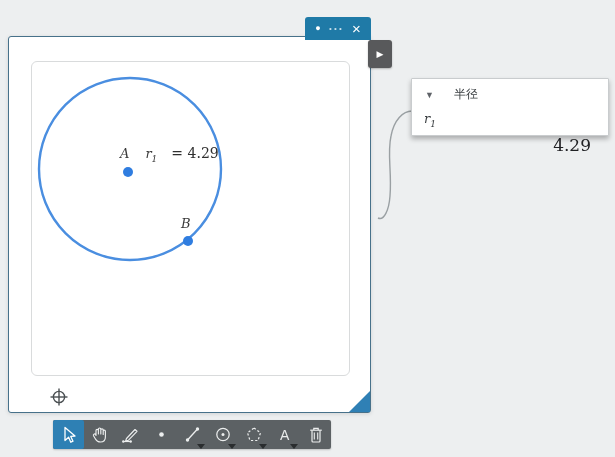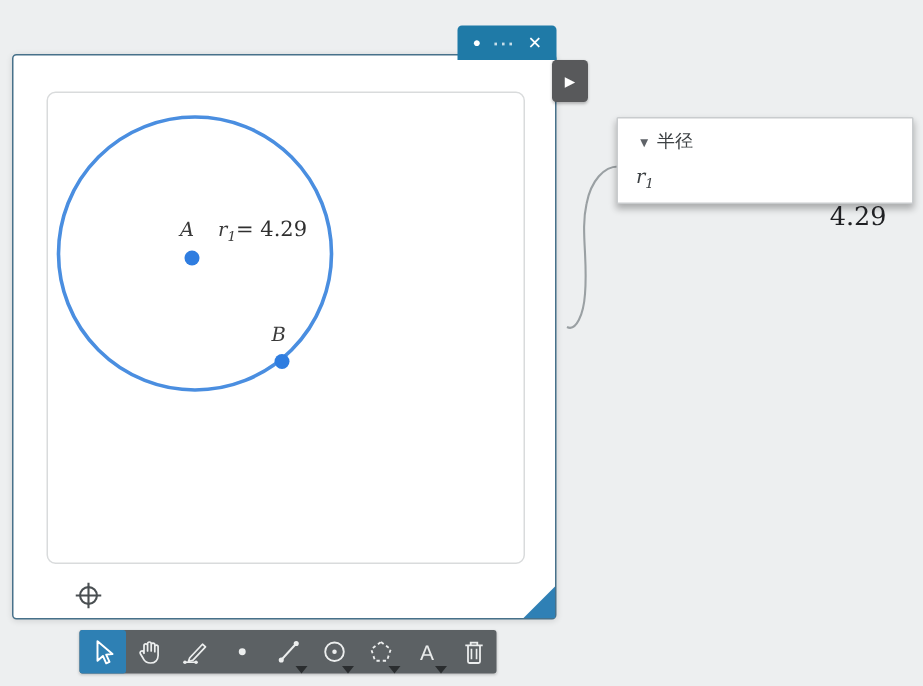--- a/index.html
+++ b/index.html
@@ -66,21 +66,21 @@
   }
   .radius-caption {
     position: absolute; left: 88px; top: 84px;
     display: flex; align-items: baseline;
     font-family: "DejaVu Serif", "Liberation Serif", serif;
     font-size: 13px; color: #3a3a3a; line-height: 1;
   }
   .radius-caption .v-a { font-style: italic; }
   .radius-caption .v-r { font-style: italic; margin-left: 16px; }
   .radius-caption .v-r sub { font-size: 9px; }
-  .radius-caption .v-eq { font-size: 14px; color: #2f2f2f; }
+  .radius-caption .v-eq { margin-left: 14px; font-size: 14px; color: #2f2f2f; }
 
   
   .crosshair-btn {
     left: 39px; top: 349px; width: 22px; height: 22px;
     cursor: pointer;
   }
 
   
   .resize-handle {
     right: 0; bottom: 0; width: 0; height: 0;
@@ -96,21 +96,21 @@
     border: 1px solid #c9ccce;
     border-radius: 1px;
     box-shadow: 0 3px 5px rgba(0,0,0,0.28);
     z-index: 3;
   }
   .measure-header {
     position: absolute; left: 13px; top: 7px;
     display: flex; align-items: center;
   }
   .measure-header .collapse { font-size: 9px; color: #5f6368; cursor: pointer; }
-  .measure-header .m-title { margin-left: 4px; font-size: 12px; color: #3c4043; }
+  .measure-header .m-title { margin-left: 20px; font-size: 12px; color: #3c4043; }
   .measure-row-var {
     position: absolute; left: 12px; top: 32px;
     font-family: "DejaVu Serif", "Liberation Serif", serif;
     font-style: italic; font-size: 13px; color: #3c4043;
   }
   .measure-row-var sub { font-size: 9px; }
   .measure-row-value {
     position: absolute; right: 17px; top: 27px;
     font-family: "DejaVu Serif", "Liberation Serif", serif;
     font-size: 17px; color: #202124; margin-top: 29px;

